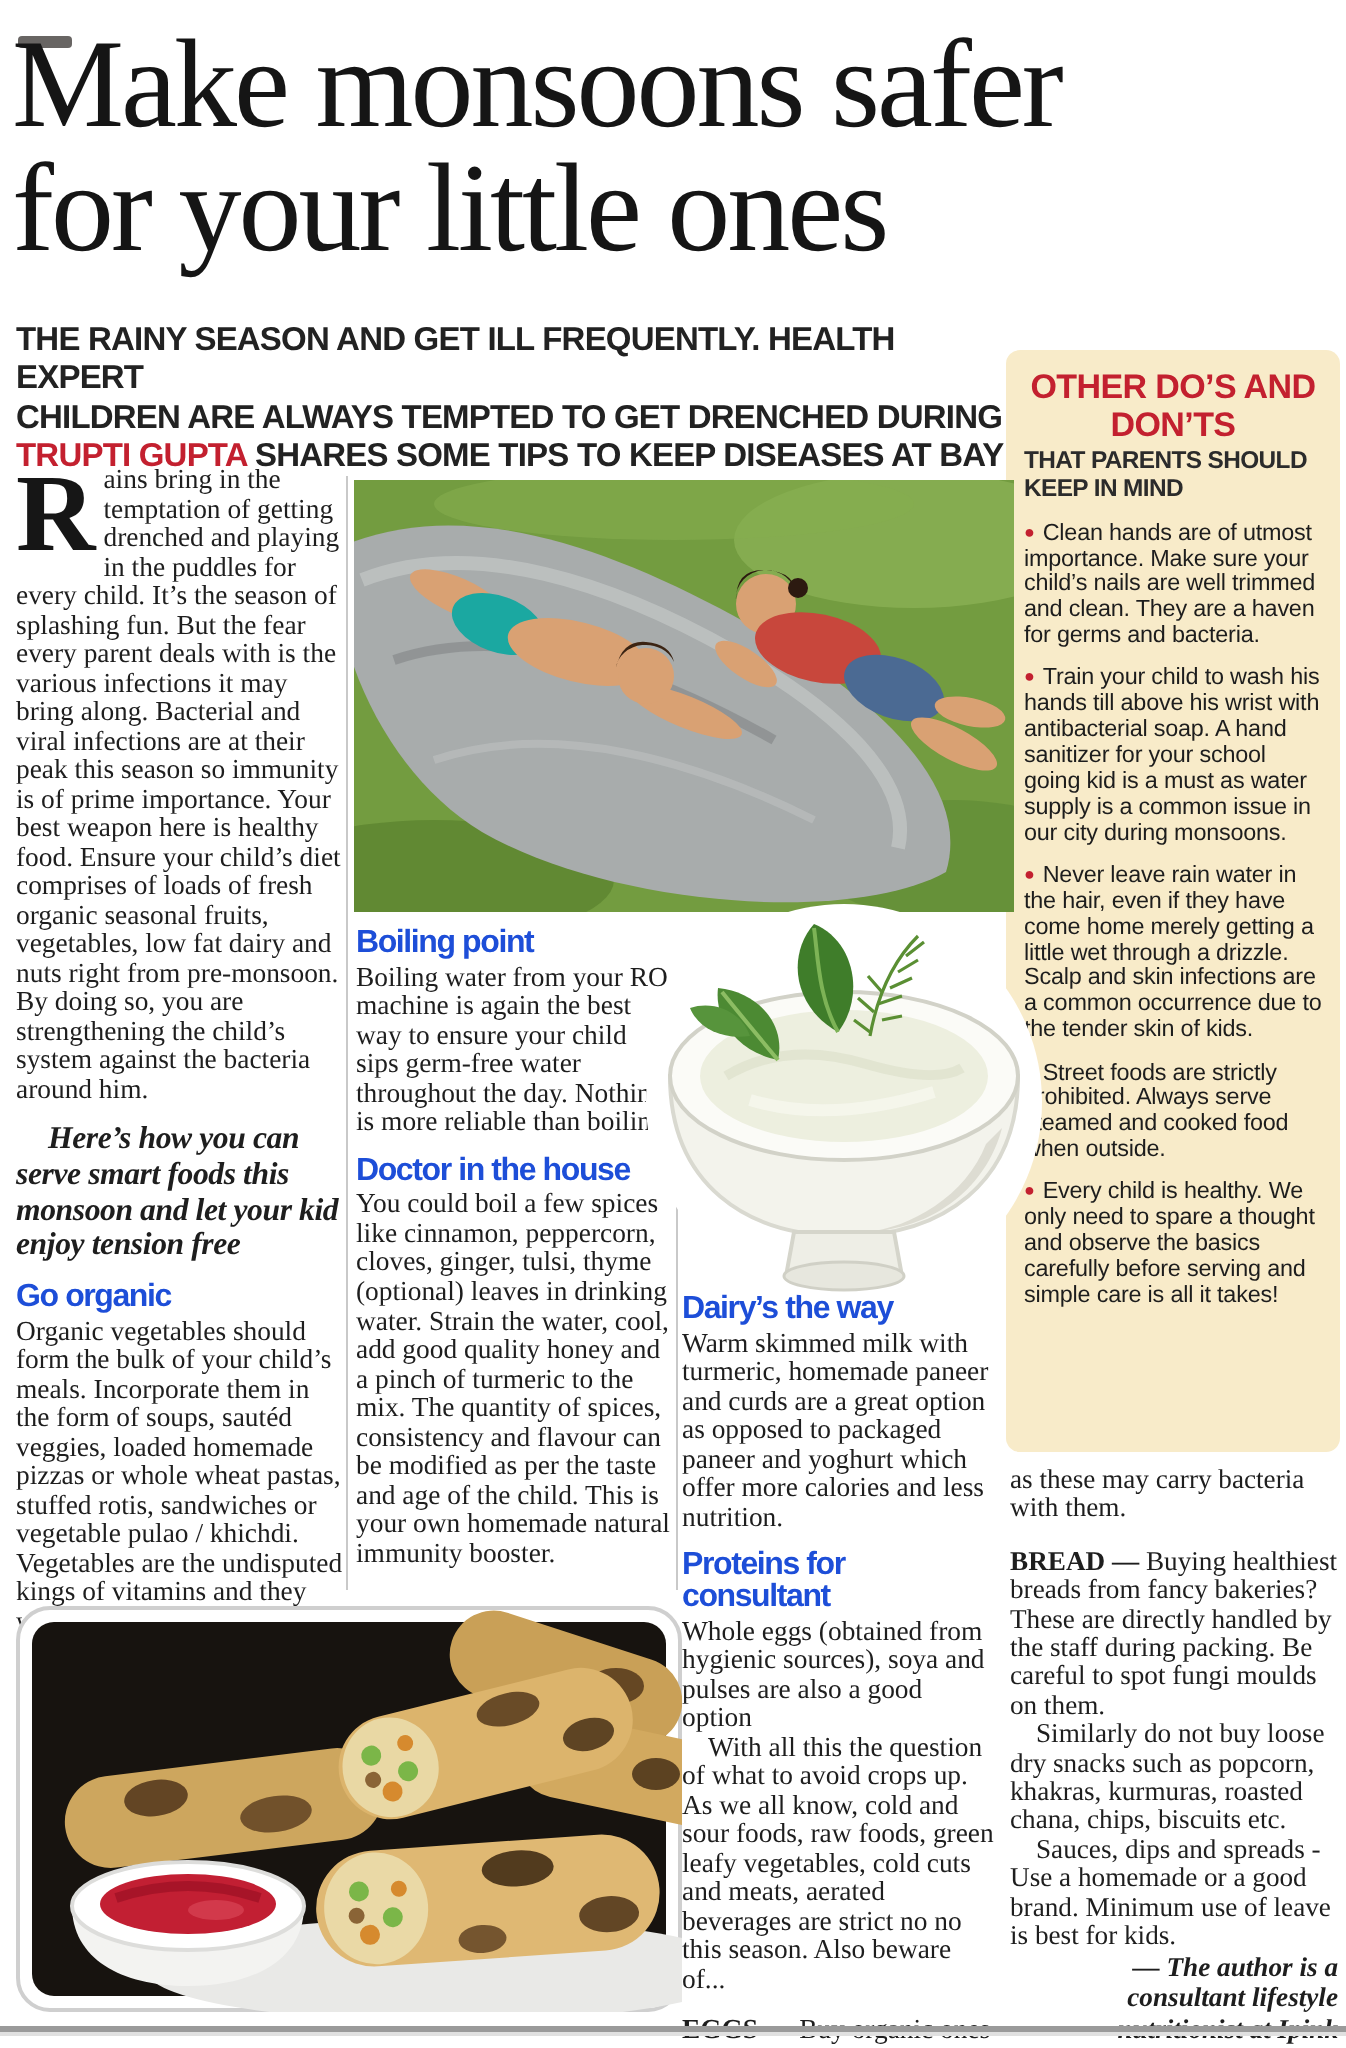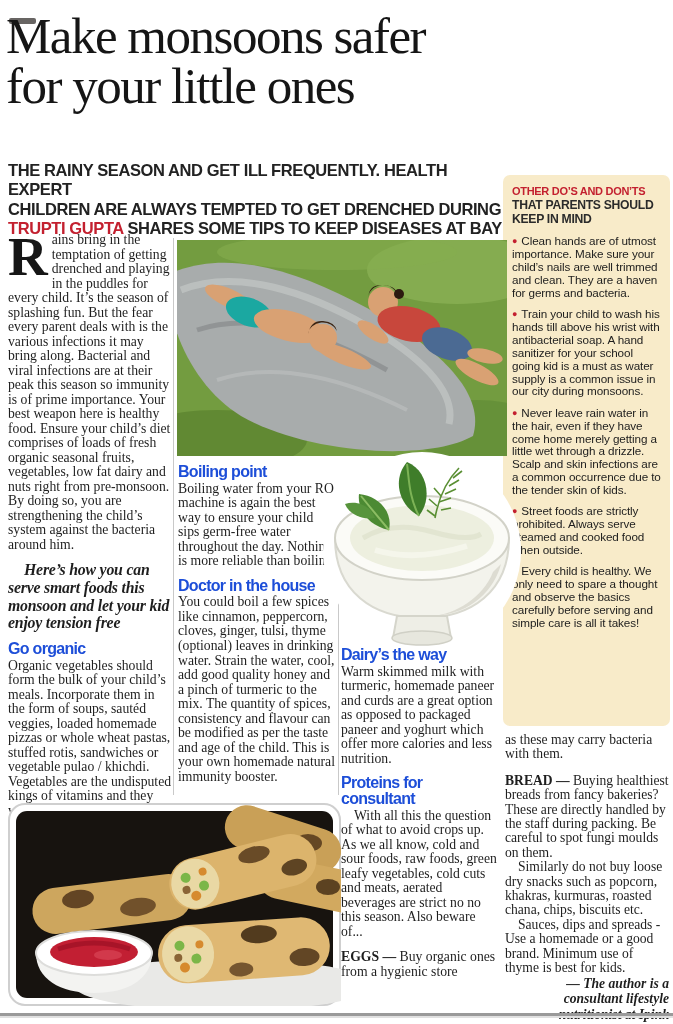--- a/index.html
+++ b/index.html
@@ -2,21 +2,21 @@
 <html><head>
 <meta charset="utf-8">
 <style>
   html,body{margin:0;padding:0;}
   body{
     width:673px;height:1024px;position:relative;background:#ffffff;
     font-family:"Liberation Serif",serif;color:#1e1e1e;overflow:hidden;
   }
   .abs{position:absolute;}
   
-  .headline{left:6px;top:12px;width:664px;font-size:51px;line-height:.98;
+  .headline{left:6px;top:12px;width:664px;font-size:63px;line-height:.98;
     letter-spacing:-1.5px;color:#151515;font-weight:500;}
   
   .smudge{left:9px;top:18px;width:27px;height:6px;background:#4d4a48;border-radius:2px;opacity:.85;}
   
   .standfirst{left:8px;top:161px;width:498px;font-family:"Liberation Sans",sans-serif;
     font-weight:bold;font-size:16.5px;line-height:1.17;letter-spacing:-0.4px;color:#222;}
   .standfirst .expert{color:#c3202f;text-align:center;}
   
   .col{font-size:13.7px;line-height:1.06;}
   .col p{margin:0 0 9px 0;}
@@ -29,21 +29,21 @@
     text-indent:16px;margin:10px 0 6px 0;letter-spacing:-0.2px;}
   .sec-h{font-family:"Liberation Sans",sans-serif;font-weight:bold;font-size:16px;
     letter-spacing:-0.7px;color:#1d4ed8;margin:9px 0 2px 0;line-height:.98;}
   .nowrap{white-space:nowrap;}
   .indent{text-indent:13px;}
   .lead-b{font-weight:bold;}
   .credit{font-weight:bold;font-style:italic;text-align:right;line-height:1.15;margin-top:2px;}
   
   .dosbox{left:503px;top:175px;width:167px;height:551px;background:#f8ebc9;border-radius:7px;
     box-sizing:border-box;padding:10px 9px 0 9px;font-family:"Liberation Sans",sans-serif;z-index:1;}
-  .dosbox .title{color:#c3202f;font-weight:bold;font-size:11px;line-height:1.1;letter-spacing:-0.3px;}
+  .dosbox .title{color:#c3202f;font-weight:bold;font-size:17px;line-height:1.1;text-align:center;letter-spacing:-0.3px;}
   .dosbox .subtitle{color:#2b2b2b;font-weight:bold;font-size:12.2px;line-height:1.12;
     letter-spacing:-0.3px;margin-top:2px;}
   .dosbox ul{list-style:none;margin:9px 0 0 0;padding:0;}
   .dosbox li{font-size:11.7px;line-height:1.1;color:#1d1d1d;margin:0 0 8.5px 0;letter-spacing:-0.1px;}
   .dosbox li::before{content:"●";color:#c3202f;font-size:9px;margin-right:4px;position:relative;top:-1px;}
   
   .vrule{width:1px;background:#c9c9c9;z-index:0;}
   .vr1{left:173px;top:238px;height:557px;}
   .vr2{left:338px;top:597px;height:198px;}
   .bottomrule{left:0;top:1013px;width:673px;height:5px;z-index:4;
@@ -85,41 +85,42 @@
   <div class="sec-h nowrap">Boiling point</div>
   <p>Boiling water from your RO machine is again the best way to ensure your child sips germ-free water throughout the day. Nothing is more reliable than boiling.</p>
   <div class="sec-h nowrap">Doctor in the house</div>
   <p>You could boil a few spices like cinnamon, peppercorn, cloves, ginger, tulsi, thyme (optional) leaves in drinking water. Strain the water, cool, add good quality honey and a pinch of turmeric to the mix. The quantity of spices, consistency and flavour can be modified as per the taste and age of the child. This is your own homemade natural immunity booster.</p>
 </div>
 
 <div class="abs col col3">
   <div class="sec-h nowrap">Dairy’s the way</div>
   <p>Warm skimmed milk with turmeric, homemade paneer and curds are a great option as opposed to packaged paneer and yoghurt which offer more calories and less nutrition.</p>
   <div class="sec-h">Proteins for consultant</div>
+  <p style="margin-bottom:0;">Whole eggs (obtained from hygienic sources), soya and pulses are also a good option</p>
   <p class="indent">With all this the question of what to avoid crops up. As we all know, cold and sour foods, raw foods, green leafy vegetables, cold cuts and meats, aerated beverages are strict no no this season. Also beware of...</p>
   <p style="margin-top:11px;"><span class="lead-b">EGGS —</span> <span>Buy organic ones from a hygienic store</span></p>
 </div>
 
 <aside class="abs dosbox">
   <div class="title">OTHER DO’S AND DON’TS</div>
   <div class="subtitle">THAT PARENTS SHOULD KEEP IN MIND</div>
   <ul>
     <li>Clean hands are of utmost importance. Make sure your child’s nails are well trimmed and clean. They are a haven for germs and bacteria.</li>
     <li>Train your child to wash his hands till above his wrist with antibacterial soap. A hand sanitizer for your school going kid is a must as water supply is a common issue in our city during monsoons.</li>
     <li>Never leave rain water in the hair, even if they have come home merely getting a little wet through a drizzle. Scalp and skin infections are a common occurrence due to the tender skin of kids.</li>
     <li>Street foods are strictly prohibited. Always serve steamed and cooked food when outside.</li>
     <li>Every child is healthy. We only need to spare a thought and observe the basics carefully before serving and simple care is all it takes!</li>
   </ul>
 </aside>
 
 <div class="abs col col4">
   <p>as these may carry bacteria with them.</p>
   <p style="margin-top:12px;margin-bottom:0;"><span class="lead-b">BREAD —</span> <span>Buying healthiest breads from fancy bakeries? These are directly handled by the staff during packing. Be careful to spot fungi moulds on them.</span></p>
   <p class="indent" style="margin-bottom:0;">Similarly do not buy loose dry snacks such as popcorn, khakras, kurmuras, roasted chana, chips, biscuits etc.</p>
-  <p class="indent" style="margin-bottom:0;">Sauces, dips and spreads - Use a homemade or a good brand. Minimum use of thyme is best for kids.</p>
+  <p class="indent" style="margin-bottom:0;">Sauces, dips and spreads - Use a homemade or a good brand. Minimum use of leave is best for kids.</p>
   <p class="credit">— The author is a consultant lifestyle nutritionist at Ipink</p>
 </div>
 
 <figure class="abs fig kids-photo" style="margin:0;">
   <svg width="330" height="216" viewBox="0 0 330 216">
     <rect width="330" height="216" fill="#79a144"></rect>
     <rect x="0" y="0" width="330" height="216" fill="#6a923a" opacity=".35"></rect>
     <ellipse cx="280" cy="30" rx="90" ry="34" fill="#8db457" opacity=".7"></ellipse>
     <ellipse cx="40" cy="200" rx="90" ry="30" fill="#5d8530" opacity=".8"></ellipse>
     <ellipse cx="300" cy="190" rx="70" ry="30" fill="#659038" opacity=".9"></ellipse>

